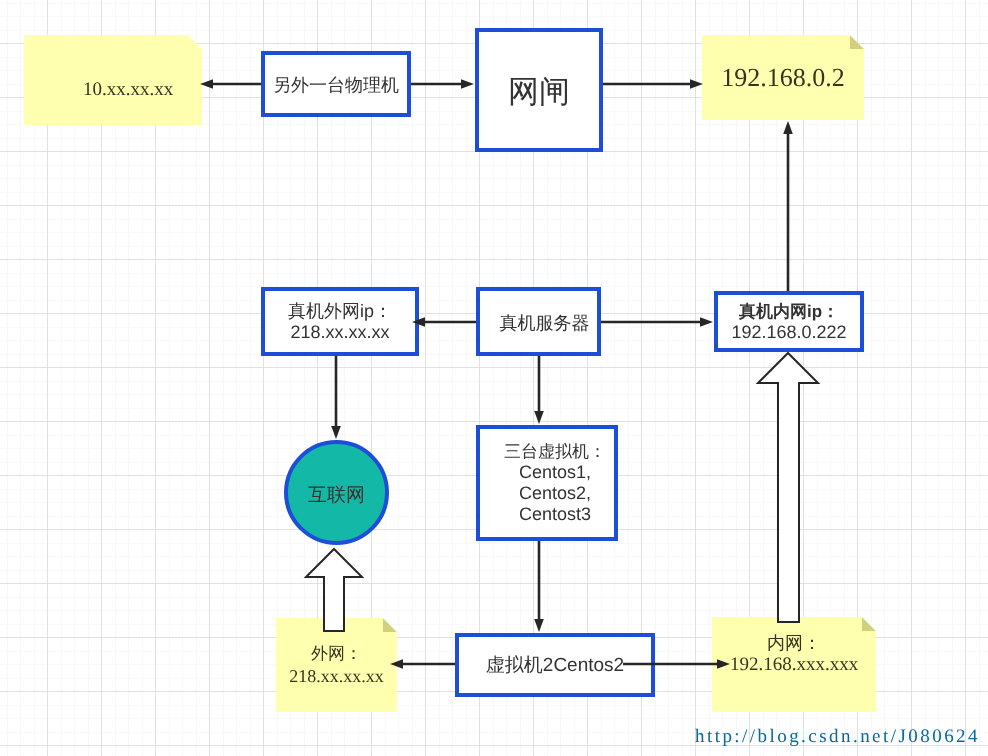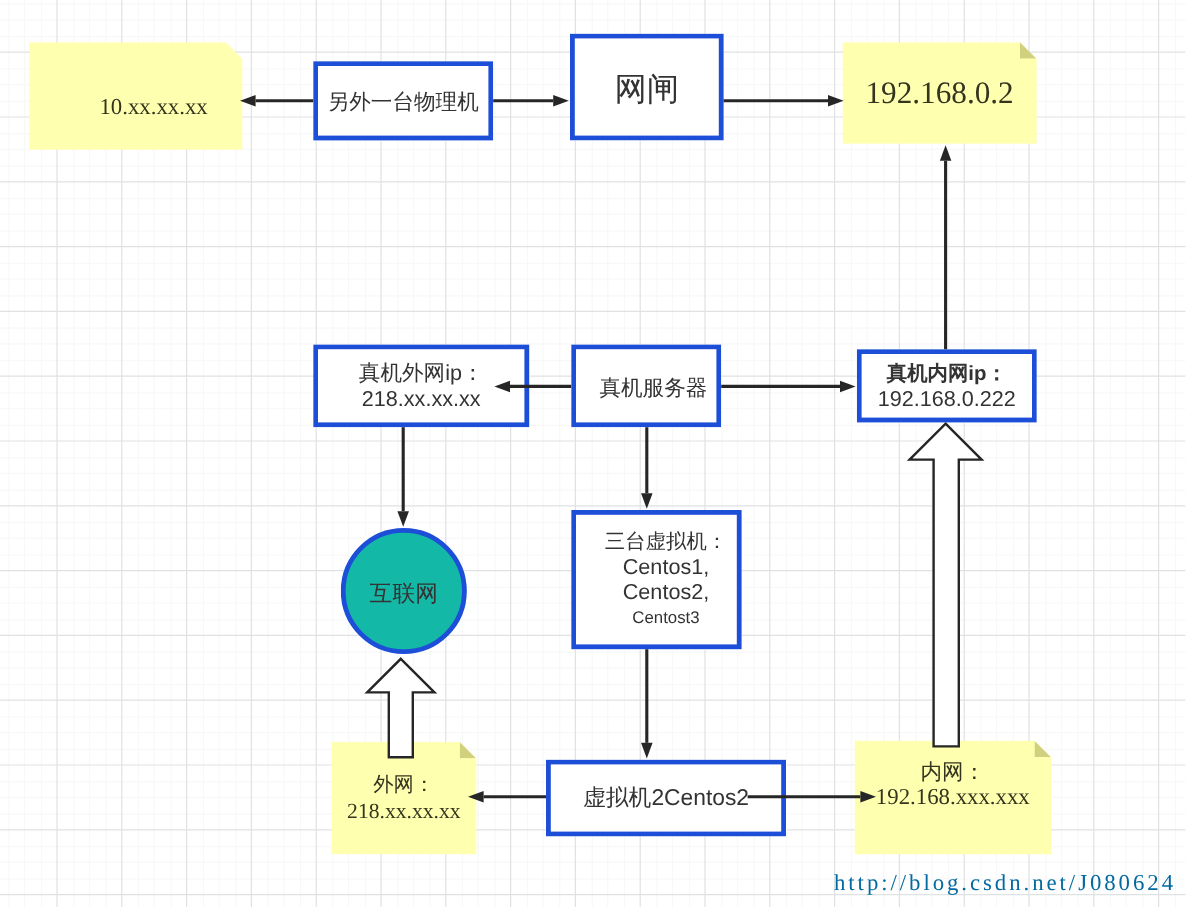--- a/index.html
+++ b/index.html
@@ -30,46 +30,46 @@
       <path d="M47.5 0V756M101.5 0V756M155.5 0V756M209.5 0V756M263.5 0V756M317.5 0V756M371.5 0V756M425.5 0V756M479.5 0V756M533.5 0V756M587.5 0V756M641.5 0V756M695.5 0V756M749.5 0V756M803.5 0V756M857.5 0V756M911.5 0V756M965.5 0V756M0 43.5H988M0 97.5H988M0 151.5H988M0 205.5H988M0 259.5H988M0 313.5H988M0 367.5H988M0 421.5H988M0 475.5H988M0 529.5H988M0 583.5H988M0 637.5H988M0 691.5H988M0 745.5H988" stroke="#dfe1e3" stroke-width="1" fill="none"></path>
     </svg>
   <div id="nodes">
       <div class="node notenode" style="left: 24px; top: 35px; width: 208px; height: 90px; font-size: 19px; padding-top: 20px; clip-path: polygon(0px 0px, 164px 0px, 178px 14px, 178px 90px, 0px 90px);">
         <span class="lbl">10.xx.xx.xx</span>
         <div class="fold" style="width: 14px; height: 14px; background: rgb(208, 208, 126); clip-path: polygon(0px 0px, 14px 14px, 0px 14px);"></div>
       </div>
       <div class="node boxnode" style="left: 261px; top: 51px; width: 150px; height: 66px; font-size: 18px; padding-top: 4px;">
         <span class="lbl">另外一台物理机</span>
       </div>
-      <div class="node boxnode" style="left: 475px; top: 28px; width: 128px; height: 89px; font-size: 27px; padding-top: 4px;">
+      <div class="node boxnode" style="left: 475px; top: 28px; width: 128px; height: 124px; font-size: 31px; padding-top: 4px;">
         <span class="lbl">网闸</span>
       </div>
       <div class="node notenode" style="left: 702px; top: 35px; width: 162px; height: 85px; font-size: 26px; clip-path: polygon(0px 0px, 148px 0px, 162px 14px, 162px 85px, 0px 85px);">
         <span class="lbl">192.168.0.2</span>
         <div class="fold" style="width: 14px; height: 14px; background: rgb(208, 208, 126); clip-path: polygon(0px 0px, 14px 14px, 0px 14px);"></div>
       </div>
-      <div class="node boxnode" style="left: 261px; top: 287px; width: 180px; height: 69px; font-size: 18px;">
+      <div class="node boxnode" style="left: 261px; top: 287px; width: 158px; height: 69px; font-size: 18px;">
         <span class="lbl" style="line-height: 21px;">真机外网ip：</span>
         <span class="lbl" style="line-height: 21px;">218.xx.xx.xx</span>
       </div>
       <div class="node boxnode" style="left: 476px; top: 287px; width: 125px; height: 69px; font-size: 18px; padding-top: 4px; padding-left: 12px;">
         <span class="lbl">真机服务器</span>
       </div>
       <div class="node boxnode" style="left: 714px; top: 291px; width: 150px; height: 61px; font-size: 17px;">
         <span class="lbl" style="line-height: 21px; font-weight: bold;">真机内网ip：</span>
         <span class="lbl" style="font-size: 18px; line-height: 21px;">192.168.0.222</span>
       </div>
       <div class="node circlenode" style="left: 284px; top: 440px; width: 105px; height: 105px; font-size: 19px; padding-top: 8px;">
         <span class="lbl">互联网</span>
       </div>
       <div class="node boxnode" style="left: 476px; top: 425px; width: 142px; height: 116px; font-size: 17px; padding-left: 16px;">
         <span class="lbl" style="line-height: 21px;">三台虚拟机：</span>
         <span class="lbl" style="font-size: 18px; line-height: 21px;">Centos1,</span>
         <span class="lbl" style="font-size: 18px; line-height: 21px;">Centos2,</span>
-        <span class="lbl" style="font-size: 14px; line-height: 21px;">Centost3</span>
+        <span class="lbl" style="font-size: 18px; line-height: 21px;">Centost3</span>
       </div>
       <div class="node notenode" style="left: 276px; top: 618px; width: 121px; height: 94px; font-size: 17px; clip-path: polygon(0px 0px, 107px 0px, 121px 14px, 121px 94px, 0px 94px);">
         <span class="lbl" style="line-height: 22px;">外网：</span>
         <span class="lbl" style="font-size: 18px; line-height: 22px;">218.xx.xx.xx</span>
         <div class="fold" style="width: 14px; height: 14px; background: rgb(208, 208, 126); clip-path: polygon(0px 0px, 14px 14px, 0px 14px);"></div>
       </div>
       <div class="node boxnode" style="left: 455px; top: 633px; width: 200px; height: 64px; font-size: 19px; padding-top: 2px;">
         <span class="lbl">虚拟机2Centos2</span>
       </div>
       <div class="node notenode" style="left: 712px; top: 617px; width: 164px; height: 95px; font-size: 18px; padding-bottom: 22px; clip-path: polygon(0px 0px, 150px 0px, 164px 14px, 164px 95px, 0px 95px);">

